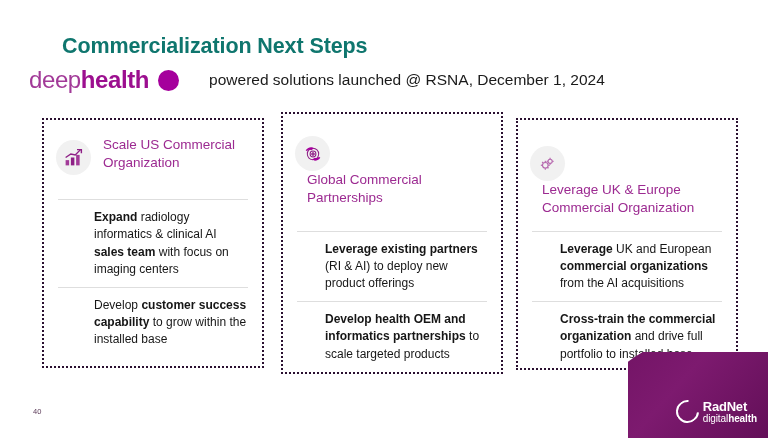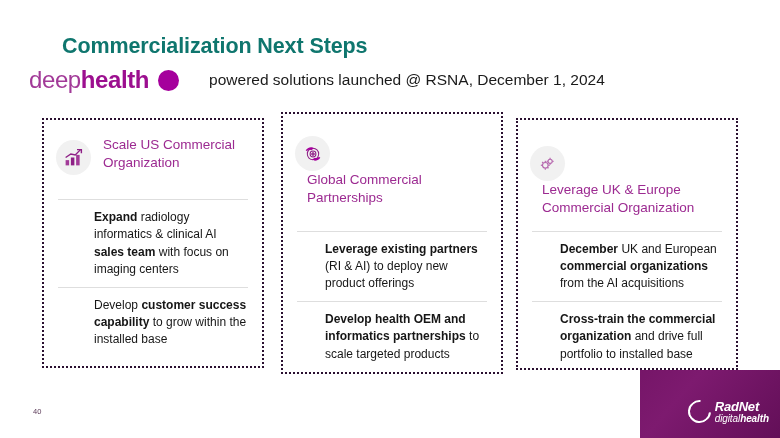--- a/index.html
+++ b/index.html
@@ -83,23 +83,22 @@
     padding:9px 12px 8px 46px;
     font-size:12px;line-height:1.45;color:#161616;
   }
   #panel-0 .bullet{padding-left:50px;}
   #panel-1 .bullet{padding-left:42px;}
   #panel-2 .bullet{padding-left:42px;}
   .bullet b{font-weight:bold;}
 
   
   .corner{
-    position:absolute;right:0;bottom:0;width:140px;height:68px;
+    position:absolute;right:12px;bottom:0;width:140px;height:86px;
     overflow:hidden;
-    font-style:italic;
   }
   .corner-shape{
     position:absolute;right:-10px;bottom:-30px;
     width:200px;height:130px;
     background:linear-gradient(135deg,#6d1060 0%,#7d1a6f 45%,#5c0c52 100%);
     border-radius:120px 0 0 0;
     transform:rotate(-4deg);
   }
   .corner-swoosh{
     position:absolute;right:18px;bottom:34px;
@@ -197,21 +196,21 @@
             <rect x="14.3" y="5.4" width="1.3" height="1.5"></rect>
             <rect x="14.3" y="12" width="1.3" height="1.5"></rect>
             <rect x="10.9" y="8.9" width="1.5" height="1.3"></rect>
             <rect x="17.5" y="8.9" width="1.5" height="1.3"></rect>
           </g>
         </svg>
       </div>
       <div class="panel-title">Leverage UK &amp; Europe Commercial Organization</div>
     </div>
     <div class="divider" style="margin-top:14px;"></div>
-    <div class="bullet"><b>December </b><span>UK and European </span><b>commercial   organizations </b><span>from the AI acquisitions</span></div>
+    <div class="bullet"><b>Leverage </b><span>UK and European </span><b>commercial   organizations </b><span>from the AI acquisitions</span></div>
     <div class="divider"></div>
     <div class="bullet"><b>Cross-train the commercial organization </b><span>and drive full portfolio to installed base</span></div>
   </div>
 
   <div class="slide-number">40</div>
 
   <div class="corner">
     <div class="corner-shape"></div>
     <div class="corner-swoosh"></div>
     <div class="radnet-logo">

